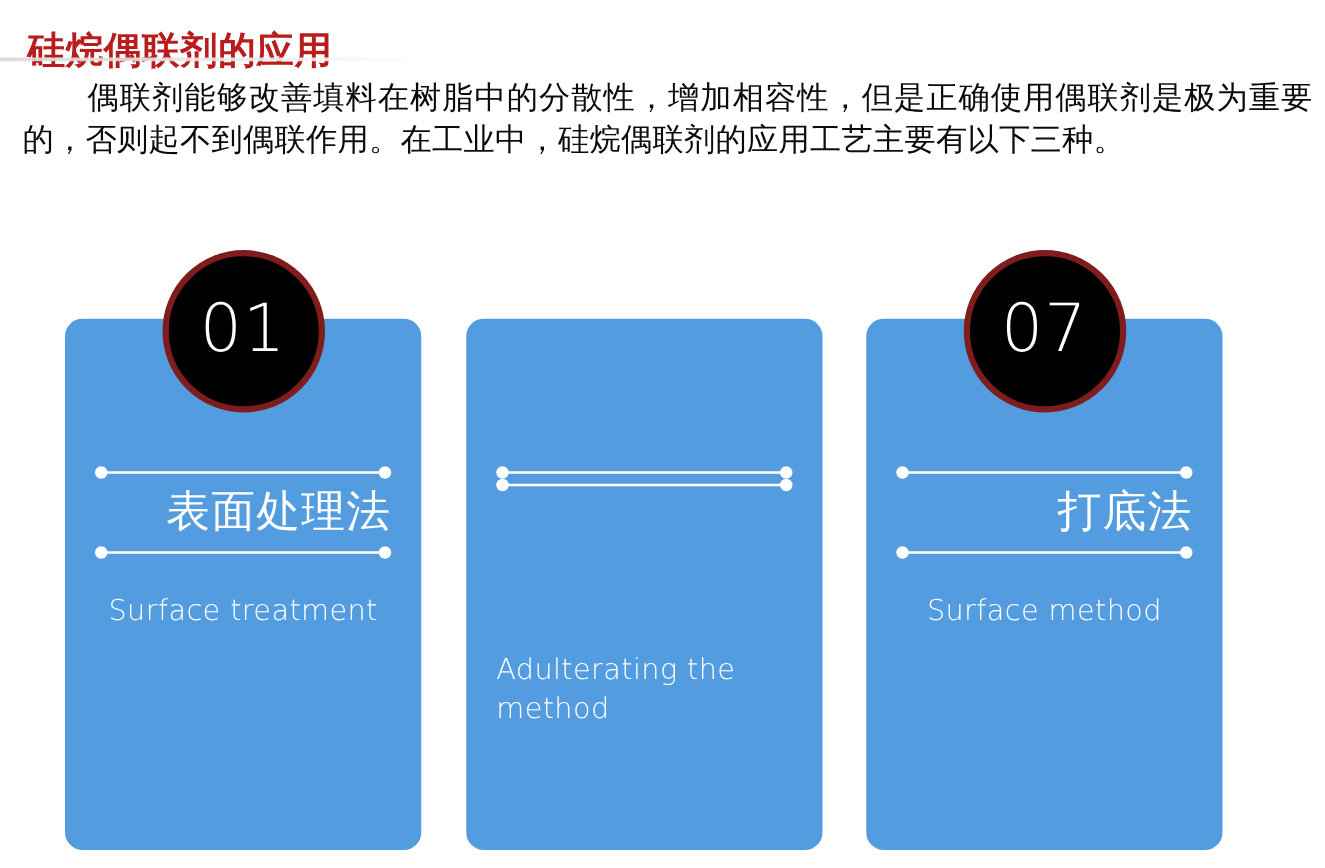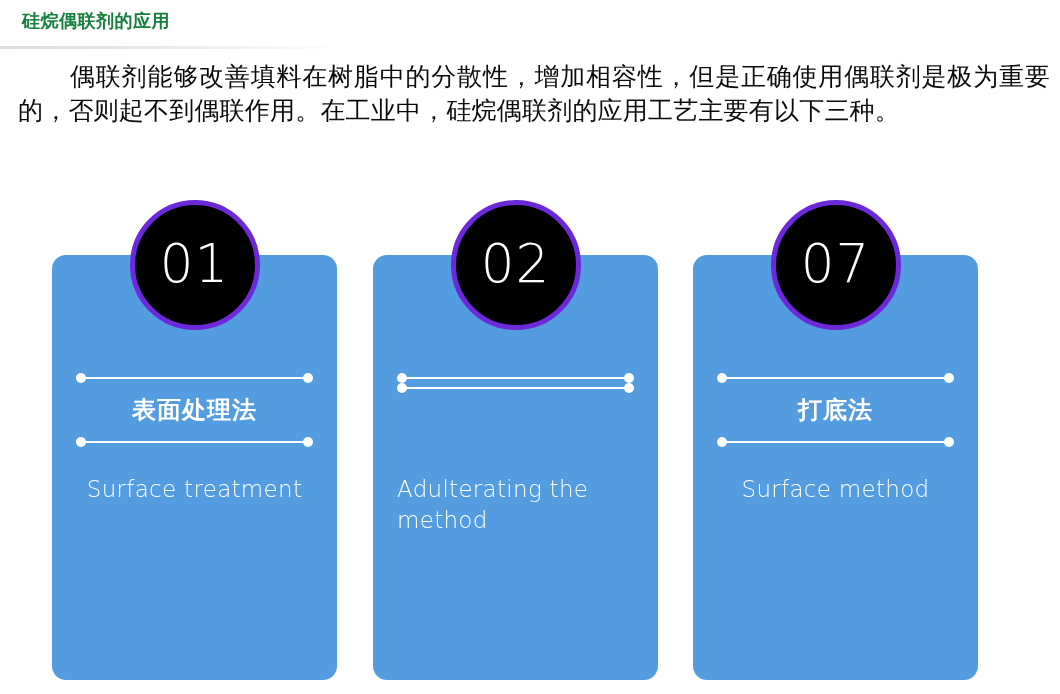--- a/index.html
+++ b/index.html
@@ -12,46 +12,46 @@
     background: #ffffff;
     font-family: "Liberation Sans", sans-serif;
     overflow: hidden;
     position: relative;
   }
 
   
   #slide-title {
     position: absolute;
     left: 22px;
-    top: 4px;
+    top: 24px;
     font-family: "Liberation Serif", serif;
     font-weight: bold;
-    font-size: 18px;
+    font-size: 30px;
     line-height: 34px;
-    color: #15803d;
+    color: #b91c1c;
     letter-spacing: 0.5px;
     white-space: nowrap;
   }
   #title-rule {
     position: absolute;
     left: 0px;
     top: 46px;
     width: 345px;
     height: 3px;
     background: linear-gradient(to right, #d8d8d8 0%, #eaeaea 55%, #ffffff 100%);
     opacity: .9;
   }
 
   
   #body-paragraph {
     position: absolute;
     left: 18px;
     top: 62px;
     width: 1032px;
-    font-family: Liberation Mono, monospace;
+    font-family: Liberation Serif, serif;
     font-size: 25px;
     line-height: 34px;
     color: #0b0b0b;
     text-indent: 52px;
     text-align: justify;
     text-justify: inter-character;
     letter-spacing: 0.2px;
   }
 
   
@@ -78,21 +78,21 @@
   
   .badge {
     position: absolute;
     top: -55px;
     left: 50%;
     transform: translateX(-50%);
     width: 130px;
     height: 130px;
     border-radius: 50%;
     background: #000000;
-    border: 5px solid #6d28d9;
+    border: 5px solid #7f1d1d;
     box-sizing: border-box;
     display: flex;
     align-items: center;
     justify-content: center;
     z-index: 5;
   }
   .badge-num {
     color: #ffffff;
     font-size: 53px;
     font-weight: 300;
@@ -129,44 +129,44 @@
     width: 10px;
     height: 10px;
     border-radius: 50%;
     background: #ffffff;
   }
   .rule-dot.left  { left: 0px; }
   .rule-dot.right { right: 0px; }
 
   .cn-title {
     color: #ffffff;
-    font-size: 24px;
+    font-size: 35px;
     line-height: 54px;
-    text-align: center;
+    text-align: right;
     font-family: "DejaVu Sans", sans-serif;
-    font-weight: 700;
+    font-weight: 400;
     letter-spacing: 1px;
     white-space: nowrap;
   }
 
   
   .en-caption {
     position: absolute;
     left: 24px;
     right: 24px;
     top: 219px;
     color: #ffffff;
     font-size: 23px;
     line-height: 31px;
     font-family: "DejaVu Sans", sans-serif;
     font-weight: 300;
     letter-spacing: .3px;
   }
   .en-caption.center { text-align: center; }
-  .en-caption.left   { text-align: left; }
+  .en-caption.left   { text-align: left; margin-top: 47px; }
 </style>
 </head>
 <body>
 
 <div id="slide-title">硅烷偶联剂的应用</div>
 
 <div id="title-rule"></div>
 
 <div id="body-paragraph">偶联剂能够改善填料在树脂中的分散性，增加相容性，但是正确使用偶联剂是极为重要的，否则起不到偶联作用。在工业中，硅烷偶联剂的应用工艺主要有以下三种。</div>
 
@@ -186,23 +186,20 @@
       <span class="rule">
         <span class="rule-dot left"></span>
         <span class="rule-line"></span>
         <span class="rule-dot right"></span>
       </span>
     </div>
     <div class="en-caption center">Surface treatment</div>
   </div>
 
   <div class="card c1">
-    <div class="badge">
-      <span class="badge-num">02</span>
-    </div>
     <div class="title-block">
       <span class="rule">
         <span class="rule-dot left"></span>
         <span class="rule-line"></span>
         <span class="rule-dot right"></span>
       </span>
       <span class="rule">
         <span class="rule-dot left"></span>
         <span class="rule-line"></span>
         <span class="rule-dot right"></span>

